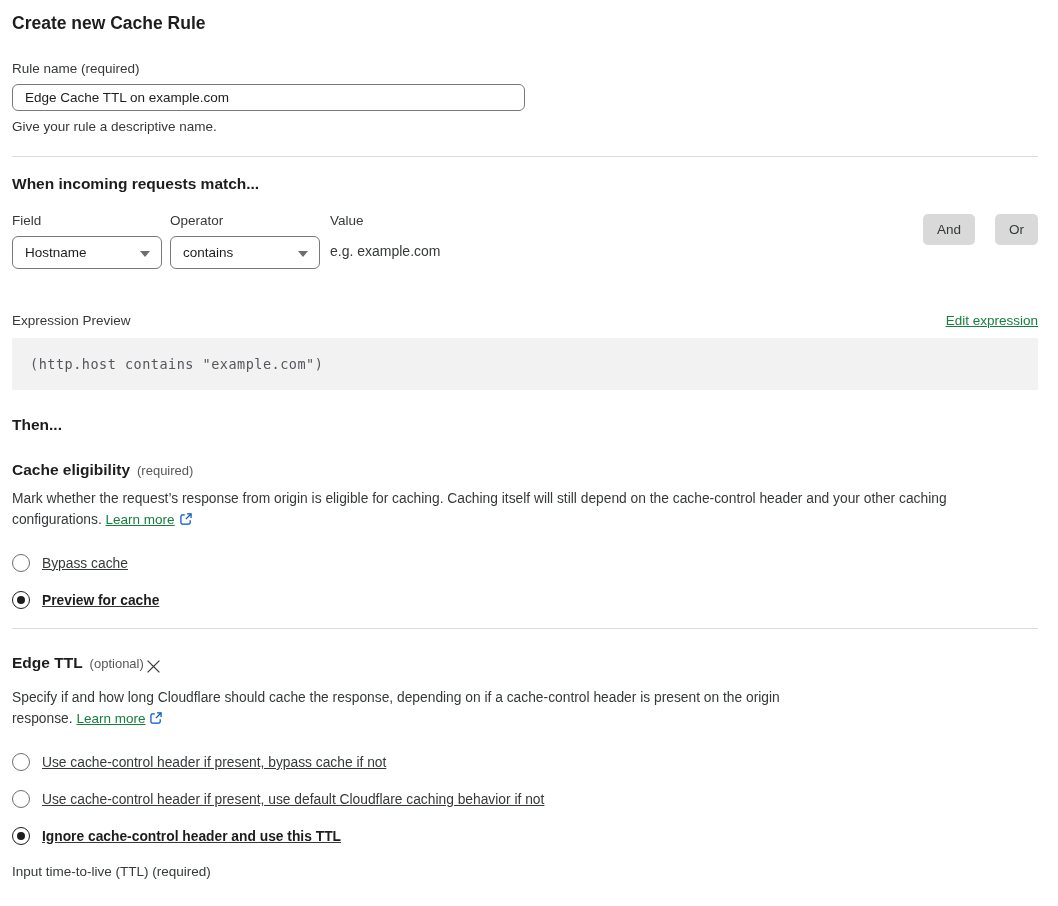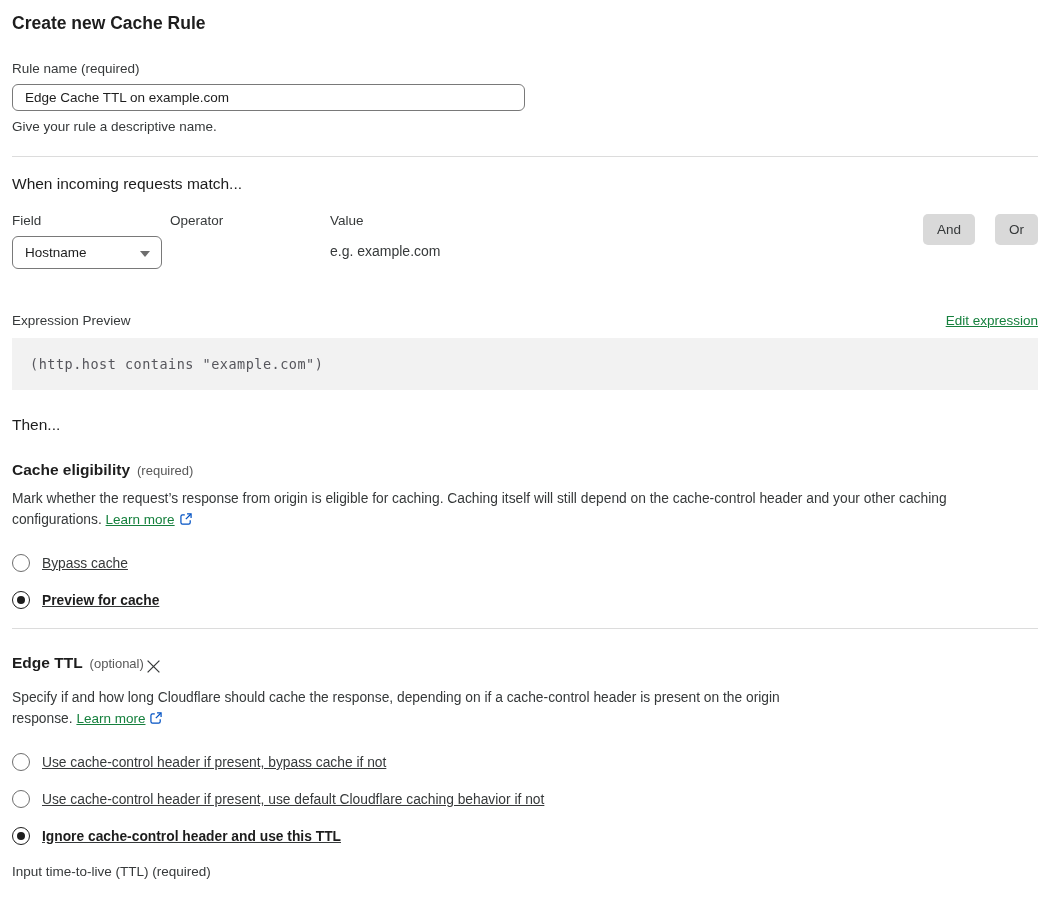--- a/index.html
+++ b/index.html
@@ -39,21 +39,21 @@
     outline: none;
   }
   .rule-name-input { width: 513px; display: block; }
 
   .help-text { font-size: 13.5px; color: #36393a; margin-top: 8px; }
 
   .divider { border: none; border-top: 1px solid #dcdcdc; margin: 22px 0 0 0; }
 
   .section-heading {
     font-size: 15.5px;
-    font-weight: normal;
+    font-weight: bold;
     color: #1d1d1d;
   }
   .match-heading { margin-top: 18px; margin-bottom: 20px; }
 
   .match-row { display: flex; align-items: flex-start; }
   .match-col { display: flex; flex-direction: column; }
   .col-field { width: 150px; margin-right: 8px; }
   .col-operator { width: 150px; margin-right: 10px; }
   .col-value { flex: 1; }
 
@@ -207,20 +207,24 @@
   <div class="match-row">
     <div class="match-col col-field">
       <div class="field-label">Field</div>
       <div class="select-box">
         <span>Hostname</span>
         <span class="caret"></span>
       </div>
     </div>
     <div class="match-col col-operator">
       <div class="field-label">Operator</div>
+      <div class="select-box">
+        <span>contains</span>
+        <span class="caret"></span>
+      </div>
     </div>
     <div class="match-col col-value">
       <div class="field-label">Value</div>
       <div class="hint-text">e.g. example.com</div>
     </div>
     <div class="andor">
       <button class="andor-btn">And</button>
       <button class="andor-btn">Or</button>
     </div>
   </div>

